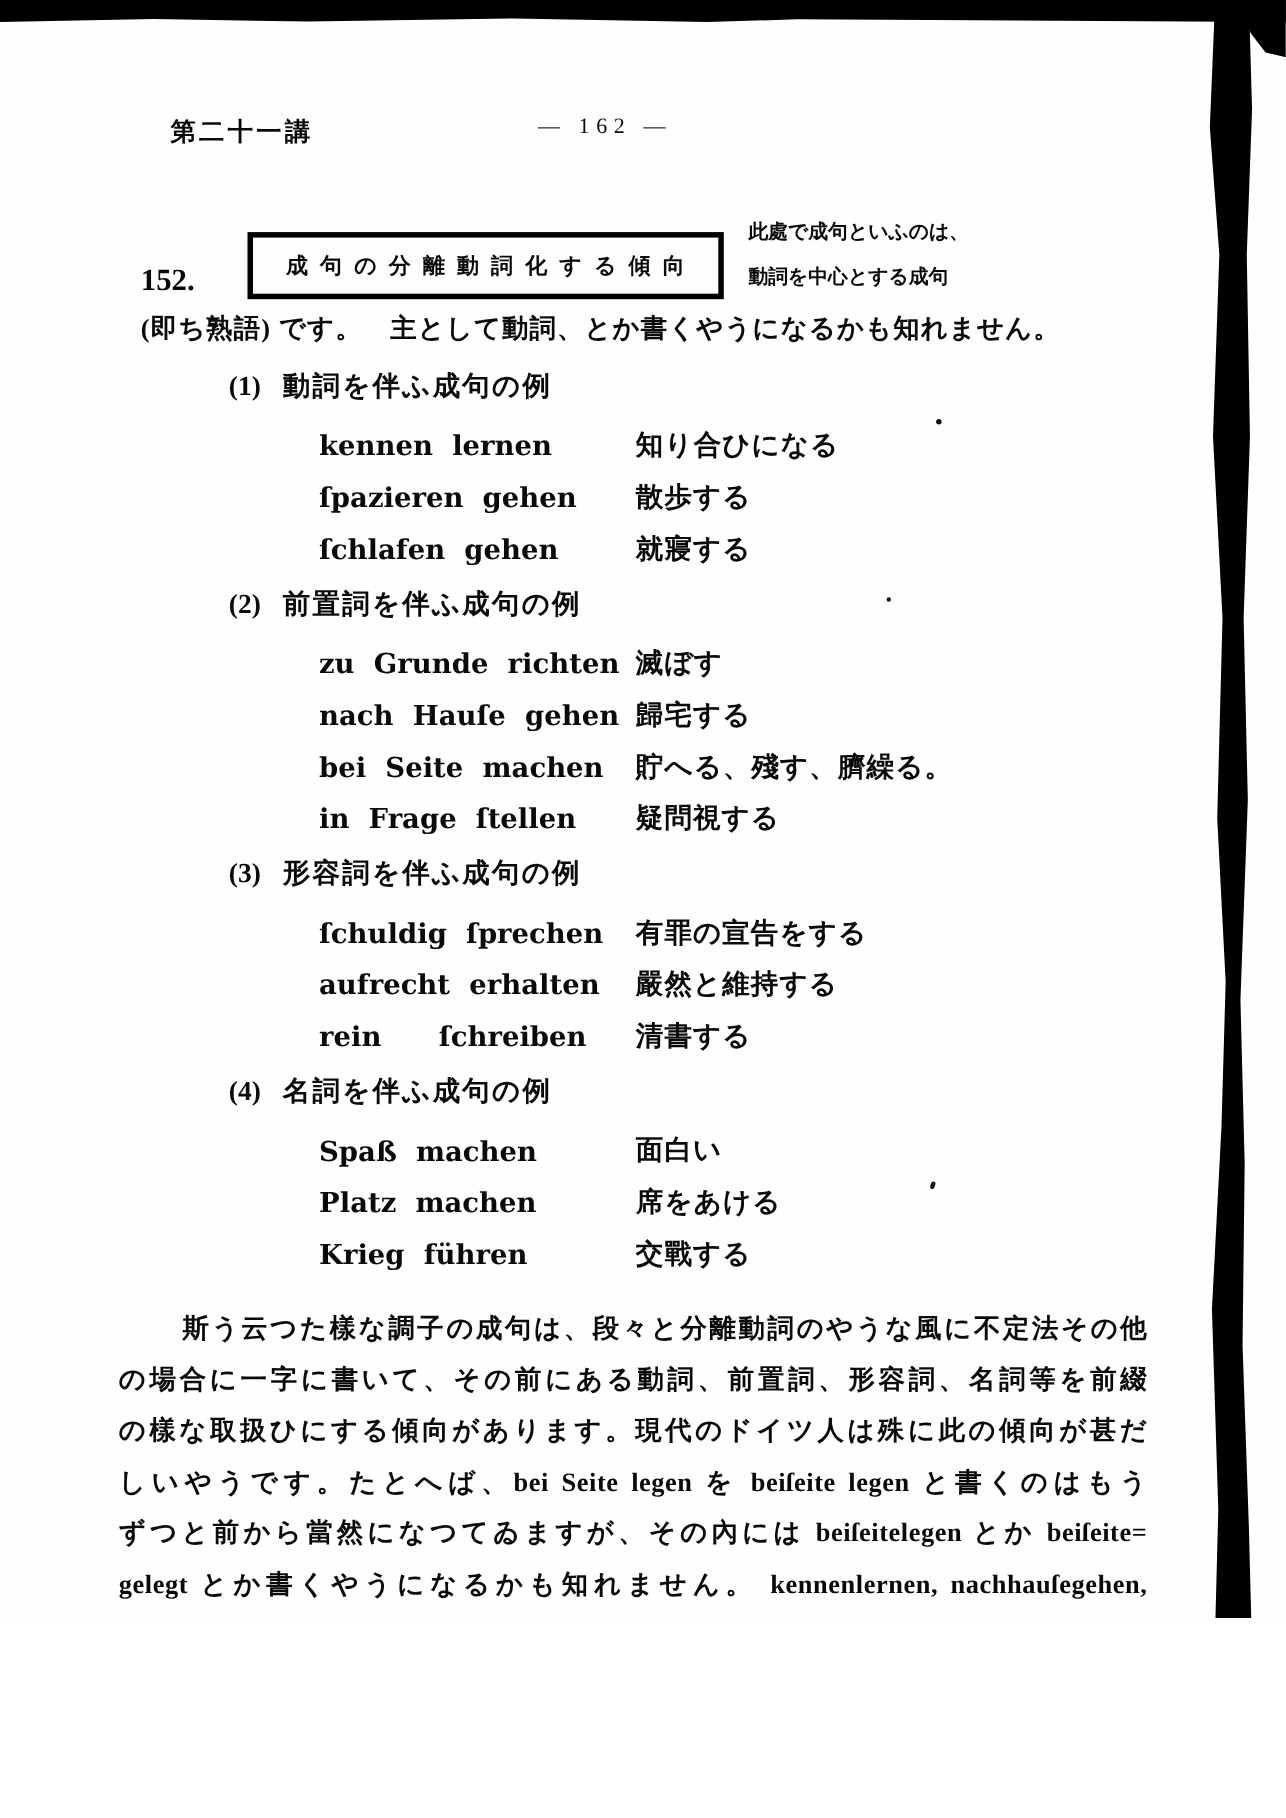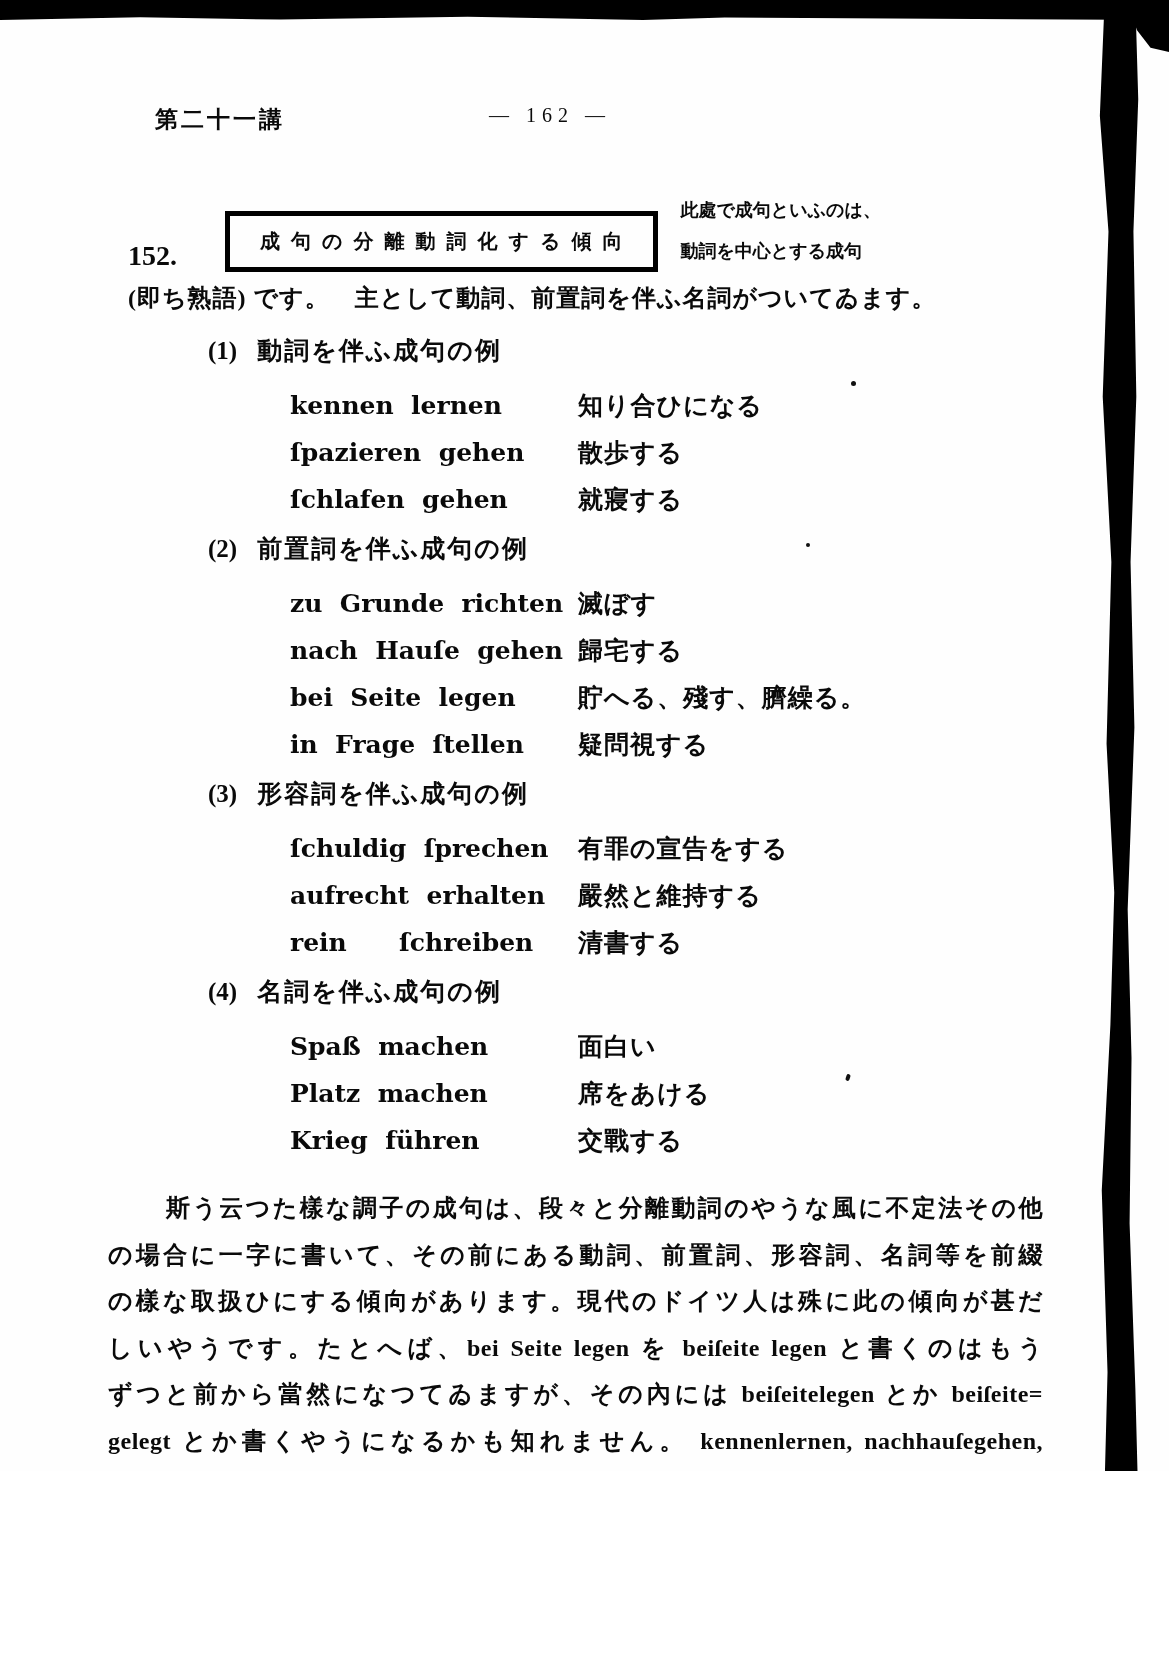--- a/index.html
+++ b/index.html
@@ -77,21 +77,21 @@
 
   <div class="section-row">
     <span class="section-number">152.</span>
     <span class="title-box">成句の分離動詞化する傾向</span>
     <span class="side-note">
       <span style="display:block">此處で成句といふのは、</span>
       <span style="display:block">動詞を中心とする成句</span>
     </span>
   </div>
 
-  <div class="intro-line">(即ち熟語) です。　主として動詞、前置詞を伴ふ名詞がついてゐます。</div>
+  <div class="intro-line">(即ち熟語) です。　主として動詞、とか書くやうになるかも知れません。</div>
 
   <div class="phrase-sections">
   <div class="phrase-section">
     <div class="section-heading">
       <span class="sec-label">(1)</span><span>動詞を伴ふ成句の例</span>
     </div>
     <div>
   <div class="phrase-row">
     <span class="german-phrase">kennen  lernen</span>
     <span class="japanese-meaning">知り合ひになる</span>
@@ -118,21 +118,21 @@
     <span class="german-phrase">zu  Grunde  richten</span>
     <span class="japanese-meaning">滅ぼす</span>
   </div>
 
   <div class="phrase-row">
     <span class="german-phrase">nach  Hauſe  gehen</span>
     <span class="japanese-meaning">歸宅する</span>
   </div>
 
   <div class="phrase-row">
-    <span class="german-phrase">bei  Seite  legen</span>
+    <span class="german-phrase">bei  Seite  machen</span>
     <span class="japanese-meaning">貯へる、殘す、臍繰る。</span>
   </div>
 
   <div class="phrase-row">
     <span class="german-phrase">in  Frage  ſtellen</span>
     <span class="japanese-meaning">疑問視する</span>
   </div>
 </div>
   </div>
 

